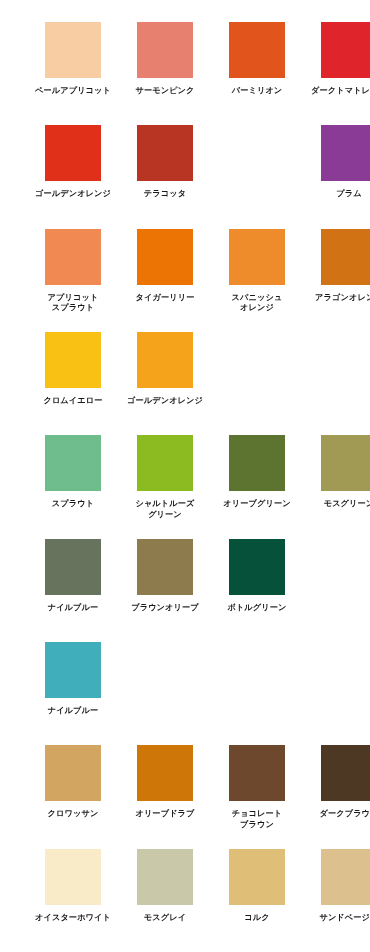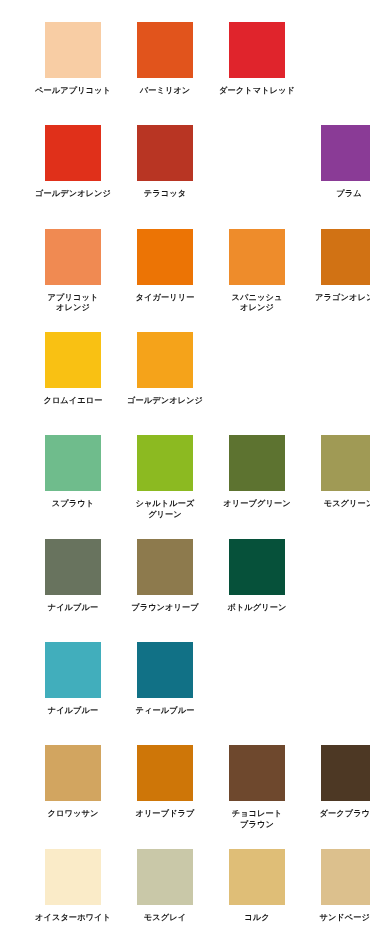--- a/index.html
+++ b/index.html
@@ -61,20 +61,24 @@
 </head>
 <body>
 
 <div id="palette-sheet">
     <div class="swatch-row">
       <div class="swatch-cell">
         <span class="swatch-chip" style="background: rgb(248, 205, 164);"></span>
         <span class="swatch-label">ペールアプリコット</span>
       </div>
       <div class="swatch-cell">
+        <span class="swatch-chip" style="background: rgb(232, 128, 111);"></span>
+        <span class="swatch-label">サーモンピンク</span>
+      </div>
+      <div class="swatch-cell">
         <span class="swatch-chip" style="background: rgb(225, 84, 28);"></span>
         <span class="swatch-label">バーミリオン</span>
       </div>
       <div class="swatch-cell">
         <span class="swatch-chip" style="background: rgb(224, 36, 44);"></span>
         <span class="swatch-label">ダークトマトレッド</span>
       </div>
     </div>
     <div class="swatch-row">
       <div class="swatch-cell">
@@ -91,21 +95,21 @@
       </div>
       <div class="swatch-cell">
         <span class="swatch-chip" style="background: rgb(138, 59, 150);"></span>
         <span class="swatch-label">プラム</span>
       </div>
     </div>
     <div class="swatch-row">
       <div class="swatch-cell">
         <span class="swatch-chip" style="background: rgb(240, 138, 82);"></span>
         <span class="swatch-label">アプリコット
-オレンジ</span>
+スプラウト</span>
       </div>
       <div class="swatch-cell">
         <span class="swatch-chip" style="background: rgb(236, 116, 5);"></span>
         <span class="swatch-label">タイガーリリー</span>
       </div>
       <div class="swatch-cell">
         <span class="swatch-chip" style="background: rgb(238, 140, 43);"></span>
         <span class="swatch-label">スパニッシュ
 オレンジ</span>
       </div>
@@ -163,24 +167,20 @@
       <div class="swatch-cell empty-cell">
         <span class="swatch-chip" style="background: transparent;"></span>
         <span class="swatch-label"></span>
       </div>
     </div>
     <div class="swatch-row">
       <div class="swatch-cell">
         <span class="swatch-chip" style="background: rgb(65, 174, 188);"></span>
         <span class="swatch-label">ナイルブルー</span>
       </div>
-      <div class="swatch-cell">
-        <span class="swatch-chip" style="background: rgb(17, 113, 134);"></span>
-        <span class="swatch-label">ティールブルー</span>
-      </div>
       <div class="swatch-cell empty-cell">
         <span class="swatch-chip" style="background: transparent;"></span>
         <span class="swatch-label"></span>
       </div>
     </div>
     <div class="swatch-row">
       <div class="swatch-cell">
         <span class="swatch-chip" style="background: rgb(210, 165, 96);"></span>
         <span class="swatch-label">クロワッサン</span>
       </div>

